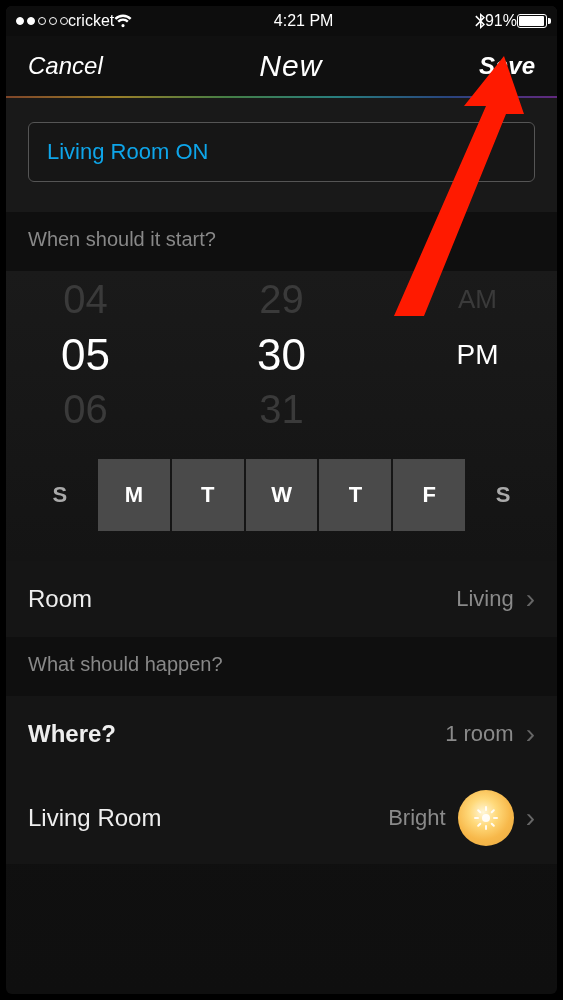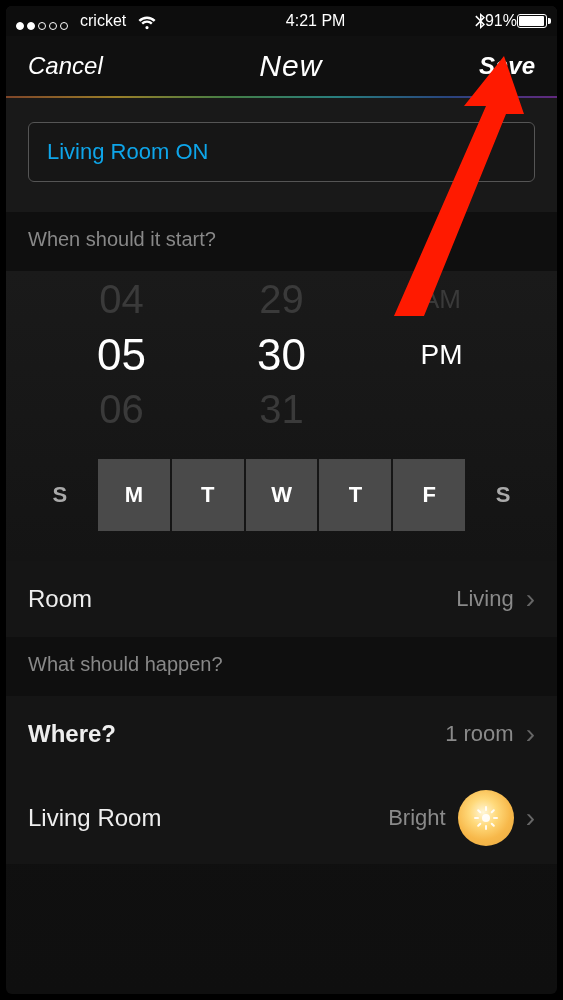--- a/index.html
+++ b/index.html
@@ -22,21 +22,21 @@
   .status-bar {
     height: 30px;
     display: flex;
     align-items: center;
     justify-content: space-between;
     padding: 0 10px;
     font-size: 16px;
     font-weight: 400;
     background: #0d0d0d;
   }
-  .status-left { display: flex; align-items: flex-end; gap: 12px; }
+  .status-left { display: flex; align-items: center; gap: 0; }
   .signal-dots { display: flex; gap: 3px; align-items: center; }
   .signal-dots span {
     width: 8px; height: 8px; border-radius: 50%;
     border: 1px solid #fff; display: inline-block;
   }
   .signal-dots span.filled { background: #fff; }
   .wifi-icon svg, .bt-icon svg { display: block; }
   .status-right { display: flex; align-items: center; gap: 0; }
   .battery {
     width: 30px; height: 14px; border: 1.5px solid #fff; border-radius: 3px;
@@ -88,21 +88,21 @@
     font-weight: 300;
     background: #0f0f0f;
   }
 
   
   .time-wrap { background: linear-gradient(180deg, #1a1a1a, #141414); }
   .time-picker {
     height: 166px;
     display: flex;
     justify-content: center;
-    gap: 70px;
+    gap: 106px;
     align-items: center;
     padding: 0 23px;
   }
   .wheel { text-align: center; width: 90px; }
   .wheel .row { height: 55px; line-height: 55px; }
   .wheel .faded { font-size: 40px; font-weight: 200; color: #3a3a3a; }
   .wheel .sel   { font-size: 44px; font-weight: 300; color: #fff; }
   .wheel.meridiem .faded { font-size: 26px; }
   .wheel.meridiem .sel   { font-size: 28px; }
 

